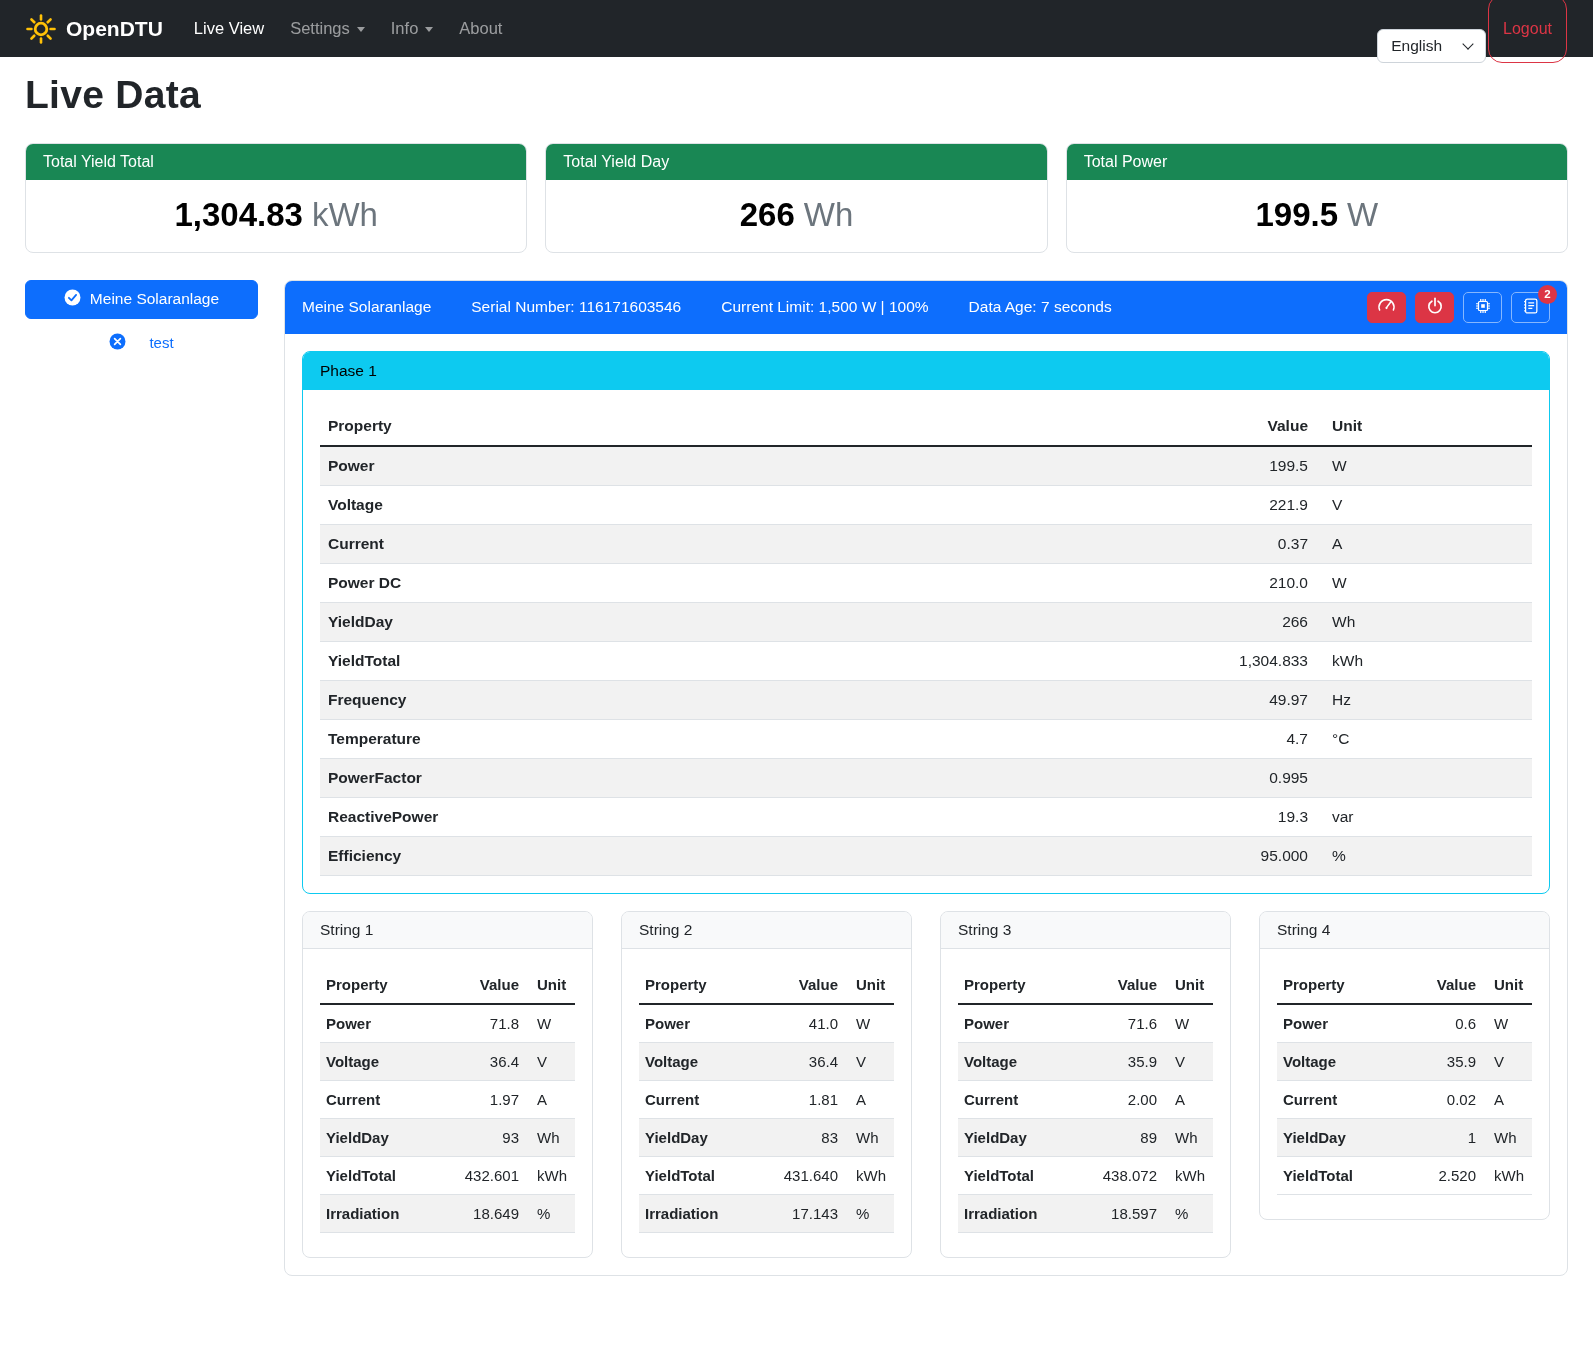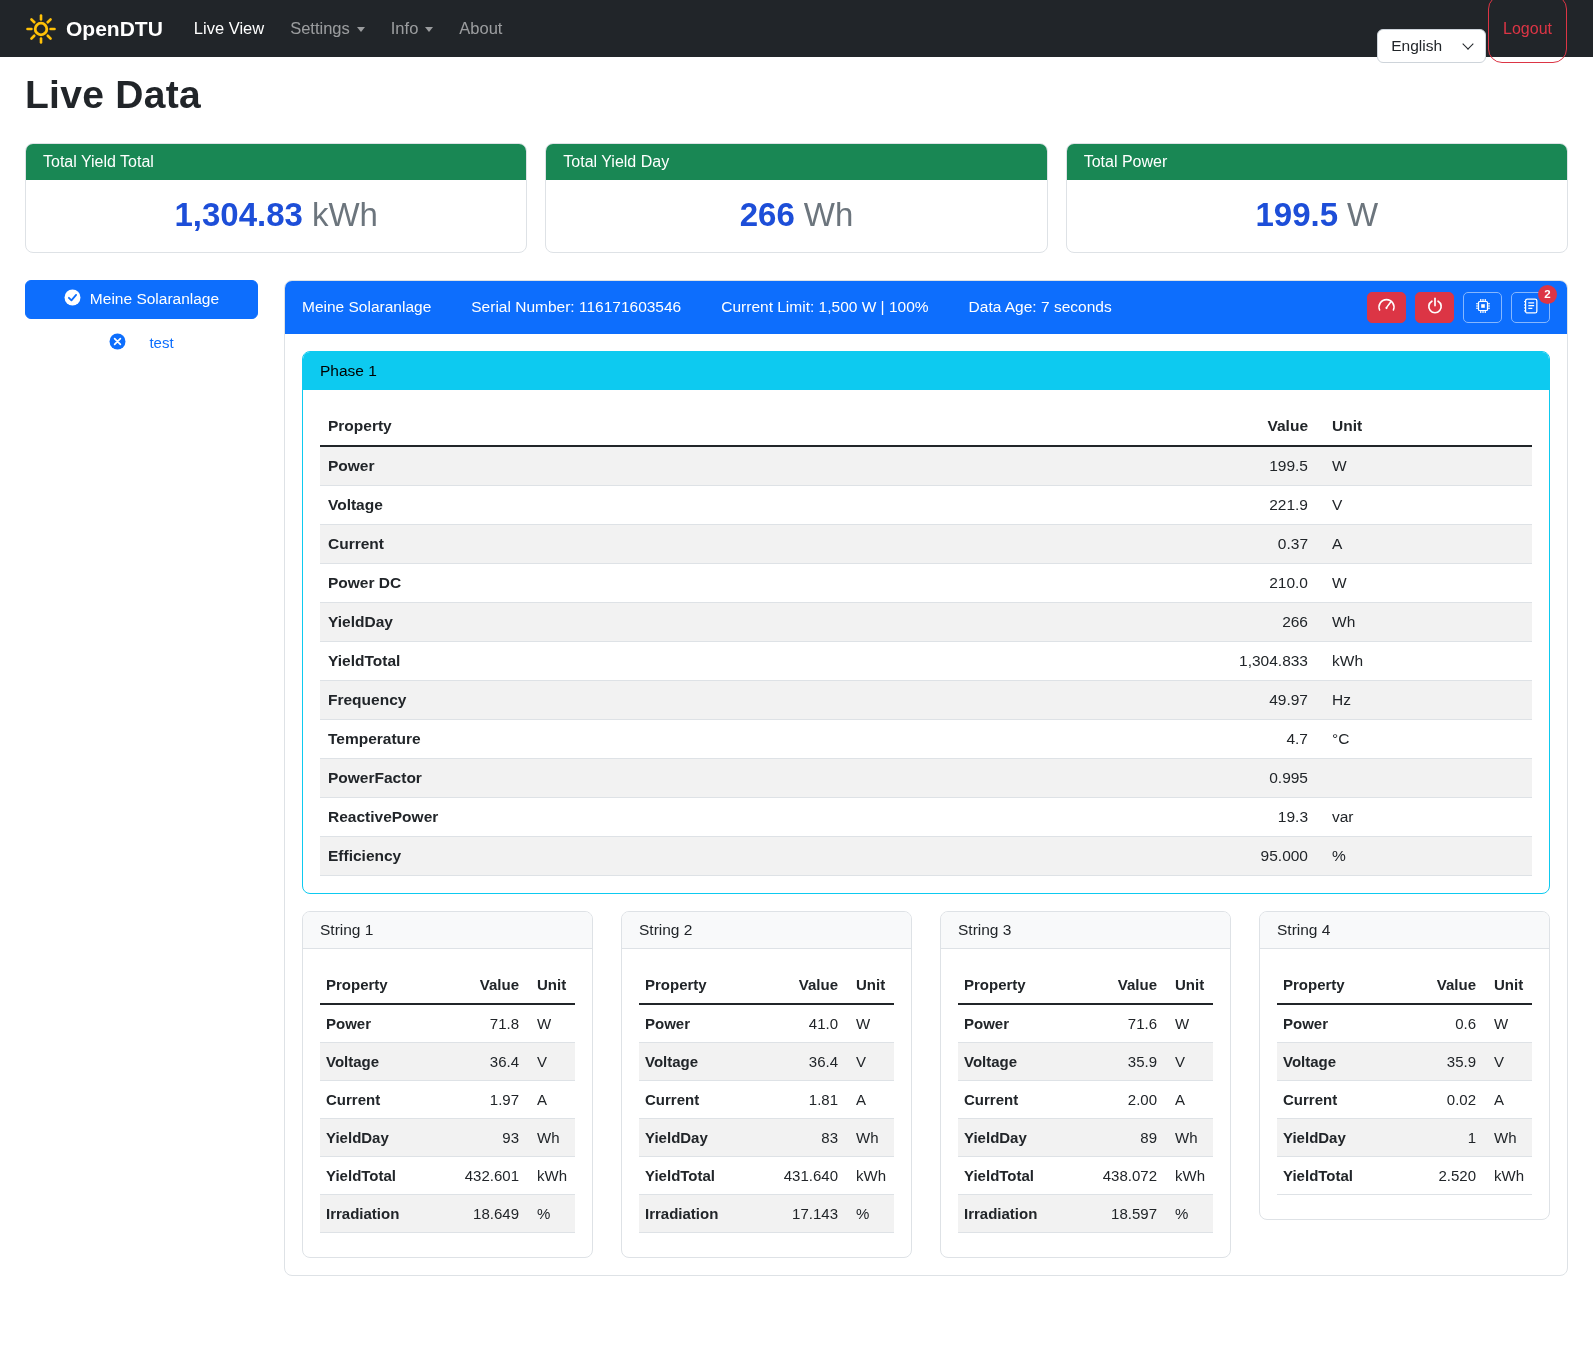--- a/index.html
+++ b/index.html
@@ -43,21 +43,21 @@
     padding: 24px 14px; font-size: 16px; cursor: pointer; font-family: inherit;
   }
   
   .container { padding: 0 25px 30px 25px; }
   h1.page-title { font-size: 39px; font-weight: 700; margin: 16px 0 26px 0; letter-spacing: .3px; }
 
   .summary-grid { display: grid; grid-template-columns: repeat(3, 1fr); gap: 18px; border-radius: 32px; }
   .summary-card { border: 1px solid #dee2e6; border-radius: 8px; background: #fff; overflow: hidden; }
   .summary-card-header { background: #198754; color: #fff; padding: 9px 17px; font-size: 16px; }
   .summary-card-body { padding: 15px 14px 17px; text-align: center; font-size: 33px; line-height: 1.2; }
-  .summary-value { font-weight: 600; color: #1d4ed8; }
+  .summary-value { font-weight: 600; color: #000000; }
   .summary-unit { color: #6c757d; margin-left: 9px; font-weight: 400; }
 
   .content-row {
     display: grid; grid-template-columns: 233px 1fr; gap: 26px;
     margin-top: 27px; align-items: start;
   }
   
   .inverter-btn {
     width: 100%; display: flex; align-items: center; justify-content: center; gap: 9px;
     background: #0d6efd; border: 1px solid #0d6efd; color: #fff;

